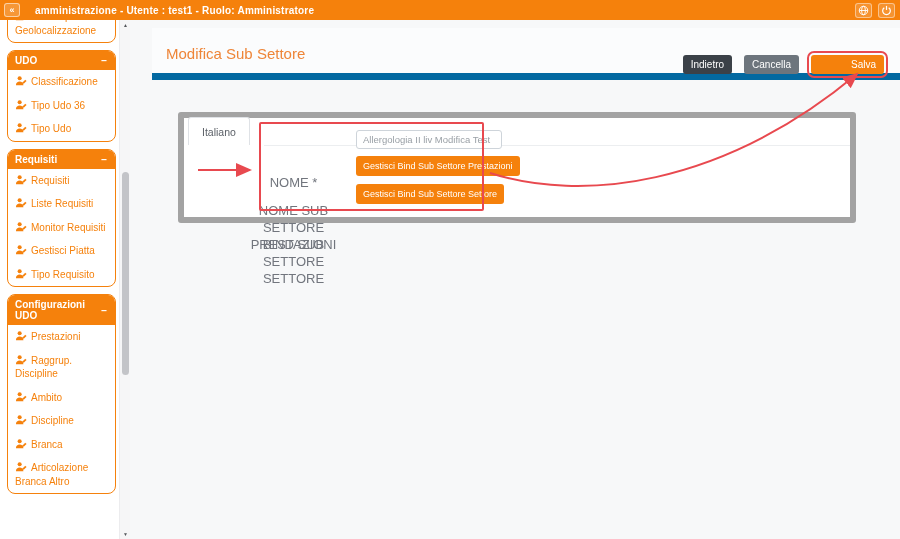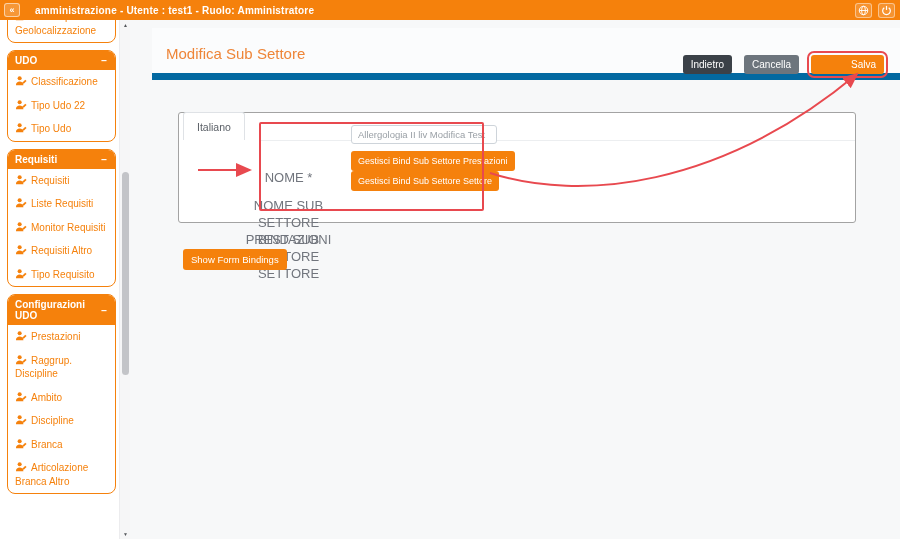--- a/index.html
+++ b/index.html
@@ -56,21 +56,21 @@
   .page-title{position:absolute;left:14px;top:17px;font-size:15px;color:var(--title-text);}
   .toolbar{position:absolute;right:26px;top:27px;display:flex;gap:12px;align-items:center;}
   .tb-btn{border:none;border-radius:3px;color:#fff;font-size:10px;padding:4px 8px;cursor:pointer;
     font-family:"Liberation Sans",sans-serif;}
   .tb-back{background:var(--btn-dark);}
   .tb-cancel{background:var(--btn-gray);}
   .tb-save{background:var(--primary);outline:2px solid var(--annotation);outline-offset:2px;padding-left:40px;}
 
   
   .card{position:absolute;left:48px;top:92px;width:678px;height:111px;background:#fff;
-    border:1px solid #a3a3a3;border-radius:3px;}
+    border:6px solid #a3a3a3;border-radius:3px;}
   .tab{position:absolute;left:4px;top:-1px;height:28px;padding:0 13px;background:#fff;
     border:1px solid #dfe2e6;border-bottom:none;border-radius:3px 3px 0 0;
     font-size:10.5px;color:#5a5f66;display:flex;align-items:center;cursor:pointer;z-index:2;}
   .tab-strip-line{position:absolute;left:80px;right:0;top:27px;height:1px;background:#eceef0;}
   .form-label{position:absolute;text-align:center;font-size:13px;color:#71757d;line-height:1.3;
     width:115px;left:52px;margin-top:41px;}
   .form-input{position:absolute;left:172px;width:146px;height:19px;border:1px solid #ced4da;
     border-radius:3px;font-size:9.5px;color:#9aa0a6;padding:0 6px;background:#fff;z-index:3;
     font-family:"Liberation Sans",sans-serif;}
   .form-btn{position:absolute;left:172px;background:var(--primary);color:#fff;border:none;
@@ -136,21 +136,21 @@
           </div>
           <div class="side-item"><svg width="12" height="12" viewBox="0 0 16 16" fill="currentColor">
               <circle cx="6.2" cy="4.4" r="2.7"></circle>
               <path d="M1.2 13.6c0-3.1 2.3-4.8 5-4.8s5 1.7 5 4.8z"></path>
               <path d="M10.3 9.6l3.4-3.4 1.7 1.7-3.4 3.4-2.2.5z"></path>
             </svg><span>Classificazione</span></div>
           <div class="side-item"><svg width="12" height="12" viewBox="0 0 16 16" fill="currentColor">
               <circle cx="6.2" cy="4.4" r="2.7"></circle>
               <path d="M1.2 13.6c0-3.1 2.3-4.8 5-4.8s5 1.7 5 4.8z"></path>
               <path d="M10.3 9.6l3.4-3.4 1.7 1.7-3.4 3.4-2.2.5z"></path>
-            </svg><span>Tipo Udo 22</span></div>
+            </svg><span>Tipo Udo 36</span></div>
           <div class="side-item"><svg width="12" height="12" viewBox="0 0 16 16" fill="currentColor">
               <circle cx="6.2" cy="4.4" r="2.7"></circle>
               <path d="M1.2 13.6c0-3.1 2.3-4.8 5-4.8s5 1.7 5 4.8z"></path>
               <path d="M10.3 9.6l3.4-3.4 1.7 1.7-3.4 3.4-2.2.5z"></path>
             </svg><span>Tipo Udo</span></div>
         </div>
         <div class="side-box">
           <div class="side-section-header">
             <span>Requisiti</span>
             <span class="minus">−</span>
@@ -167,21 +167,21 @@
             </svg><span>Liste Requisiti</span></div>
           <div class="side-item"><svg width="12" height="12" viewBox="0 0 16 16" fill="currentColor">
               <circle cx="6.2" cy="4.4" r="2.7"></circle>
               <path d="M1.2 13.6c0-3.1 2.3-4.8 5-4.8s5 1.7 5 4.8z"></path>
               <path d="M10.3 9.6l3.4-3.4 1.7 1.7-3.4 3.4-2.2.5z"></path>
             </svg><span>Monitor Requisiti</span></div>
           <div class="side-item"><svg width="12" height="12" viewBox="0 0 16 16" fill="currentColor">
               <circle cx="6.2" cy="4.4" r="2.7"></circle>
               <path d="M1.2 13.6c0-3.1 2.3-4.8 5-4.8s5 1.7 5 4.8z"></path>
               <path d="M10.3 9.6l3.4-3.4 1.7 1.7-3.4 3.4-2.2.5z"></path>
-            </svg><span>Requisiti Altro</span></div>
+            </svg><span>Gestisci Piatta</span></div>
           <div class="side-item"><svg width="12" height="12" viewBox="0 0 16 16" fill="currentColor">
               <circle cx="6.2" cy="4.4" r="2.7"></circle>
               <path d="M1.2 13.6c0-3.1 2.3-4.8 5-4.8s5 1.7 5 4.8z"></path>
               <path d="M10.3 9.6l3.4-3.4 1.7 1.7-3.4 3.4-2.2.5z"></path>
             </svg><span>Tipo Requisito</span></div>
         </div>
         <div class="side-box">
           <div class="side-section-header">
             <span>Configurazioni UDO</span>
             <span class="minus">−</span>
@@ -240,24 +240,23 @@
       <div class="tab">Italiano</div>
       <div class="tab-strip-line"></div>
 
       <div class="form-label" style="top:16px;">NOME *</div>
       <input class="form-input" style="top: 12px;" value="Allergologia II liv Modifica Test">
 
       <div class="form-label" style="top:44px;">NOME SUB SETTORE PRESTAZIONI</div>
       <button class="form-btn" style="top:38px;">Gestisci Bind Sub Settore Prestazioni</button>
 
       <div class="form-label" style="top:78px;">BIND SUB SETTORE SETTORE</div>
-      <button class="form-btn" style="top:58px;">Gestisci Bind Sub Settore Settore</button>
-    </div>
-
-    <button class="show-bindings">Show Form Bindings</button>
+      <button class="form-btn" style="top:66px;">Gestisci Bind Sub Settore Settore</button>
+    </div>
+
   </div>
 
   <div class="anno-rect"></div>
   <svg class="anno-svg" viewBox="0 0 900 539">
     <defs>
       <marker id="arrowhead" markerWidth="9" markerHeight="8" refX="7" refY="4" orient="auto">
         <polygon points="0 0.5, 8 4, 0 7.5" fill="#e8494f"></polygon>
       </marker>
     </defs>
     <line x1="198" y1="170" x2="250" y2="170" stroke="#e8494f" stroke-width="2" marker-end="url(#arrowhead)"></line>

